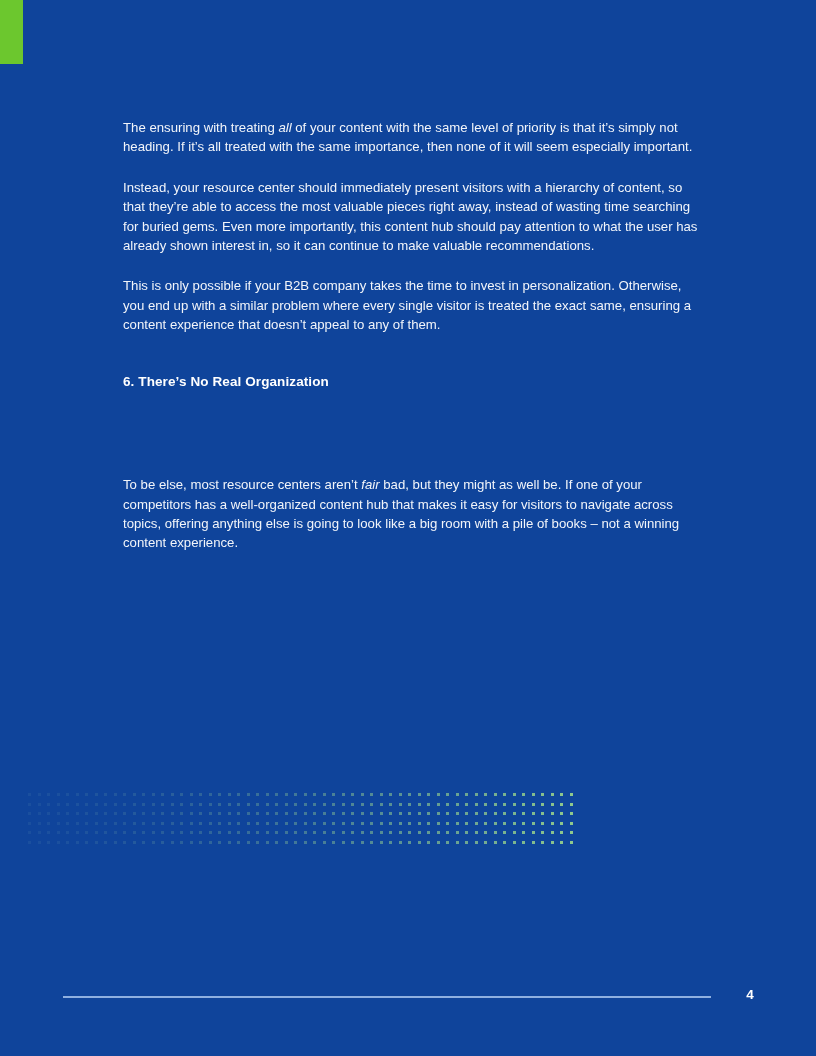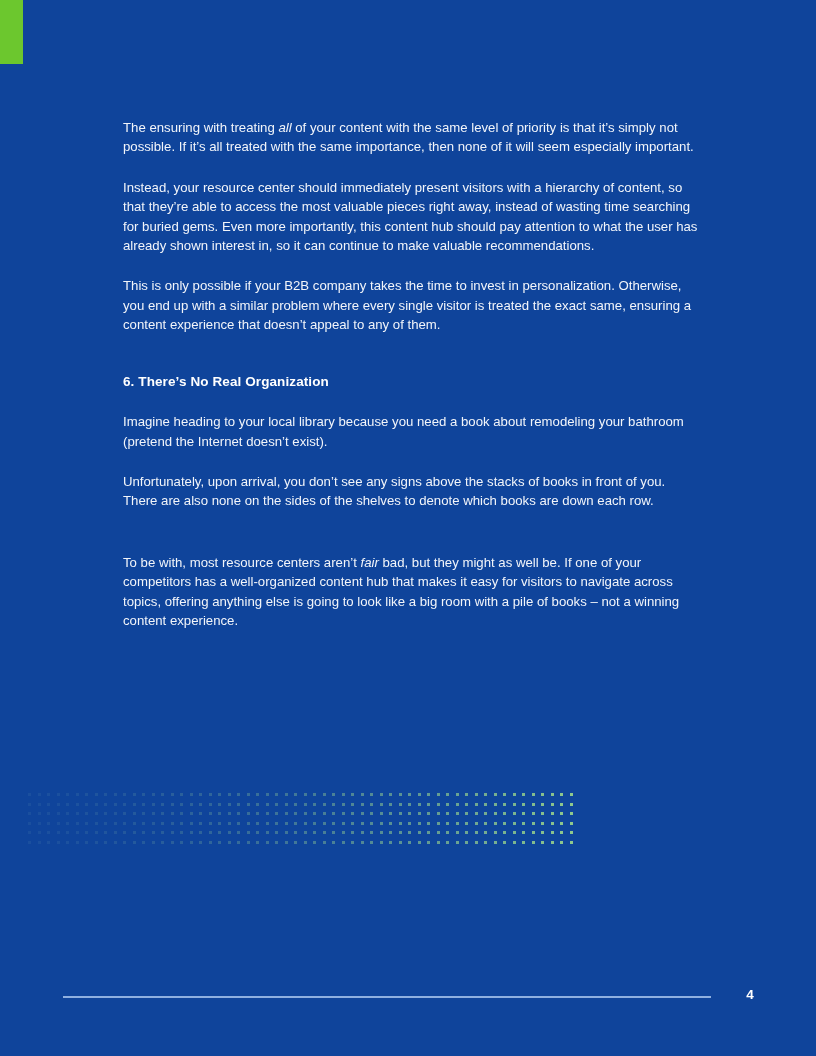--- a/index.html
+++ b/index.html
@@ -107,34 +107,32 @@
 </style>
 </head>
 <body>
 
 <div class="page">
 
   <div class="accent-bar"></div>
 
   <div class="content">
       <div class="gap-after-heading"></div>
-      <p class="body-text"><span>The ensuring with treating </span><em>all</em><span> of your content with the same level of priority is that it’s simply not possible. If it’s all treated with the same importance, then none of it will seem especially important.</span></p>
+      <p class="body-text"><span>The ensuring with treating </span><em>all</em><span> of your content with the same level of priority is that it’s simply not heading. If it’s all treated with the same importance, then none of it will seem especially important.</span></p>
       <div class="gap-between-paras"></div>
       <p class="body-text"><span>Instead, your resource center should immediately present visitors with a hierarchy of content, so that they’re able to access the most valuable pieces right away, instead of wasting time searching for buried gems. Even more importantly, this content hub should pay attention to what the user has already shown interest in, so it can continue to make valuable recommendations.</span></p>
       <div class="gap-between-paras"></div>
       <p class="body-text"><span>This is only possible if your B2B company takes the time to invest in personalization. Otherwise, you end up with a similar problem where every single visitor is treated the exact same, ensuring a content experience that doesn’t appeal to any of them.</span></p>
       <div class="gap-before-heading"></div>
       <h2 class="section-heading">6. There’s No Real Organization</h2>
       <div class="gap-after-heading"></div>
-      <p class="body-text"><span>Imagine heading to your local library because you need a book about remodeling your bathroom (pretend the Internet doesn’t exist).</span></p>
-      <div class="gap-between-paras"></div>
-      <p class="body-text"><span>Unfortunately, upon arrival, you don’t see any signs above the stacks of books in front of you. There are also none on the sides of the shelves to denote which books are down each row.</span></p>
       <div class="gap-between-paras"></div>
       <div class="gap-between-paras"></div>
-      <p class="body-text"><span>To be with, most resource centers aren’t </span><em>fair</em><span> bad, but they might as well be. If one of your competitors has a well-organized content hub that makes it easy for visitors to navigate across topics, offering anything else is going to look like a big room with a pile of books – not a winning content experience.</span></p>
+      <div class="gap-between-paras"></div>
+      <p class="body-text"><span>To be else, most resource centers aren’t </span><em>fair</em><span> bad, but they might as well be. If one of your competitors has a well-organized content hub that makes it easy for visitors to navigate across topics, offering anything else is going to look like a big room with a pile of books – not a winning content experience.</span></p>
     </div>
 
   <div class="dot-grid">
       <div class="dot-row" style="height: 9.6px;">
         <div class="dot" style="left: 0px; width: 3px; height: 3px; background: rgb(26, 79, 158);"></div>
         <div class="dot" style="left: 9.5px; width: 3px; height: 3px; background: rgb(26, 79, 158);"></div>
         <div class="dot" style="left: 19px; width: 3px; height: 3px; background: rgb(27, 80, 158);"></div>
         <div class="dot" style="left: 28.5px; width: 3px; height: 3px; background: rgb(27, 80, 158);"></div>
         <div class="dot" style="left: 38px; width: 3px; height: 3px; background: rgb(28, 81, 158);"></div>
         <div class="dot" style="left: 47.5px; width: 3px; height: 3px; background: rgb(29, 82, 158);"></div>

